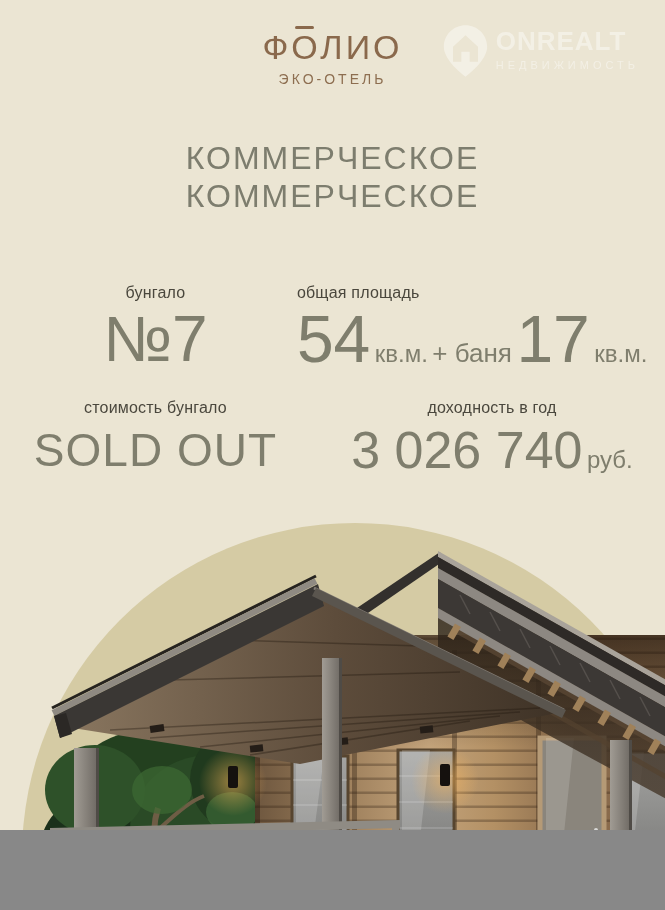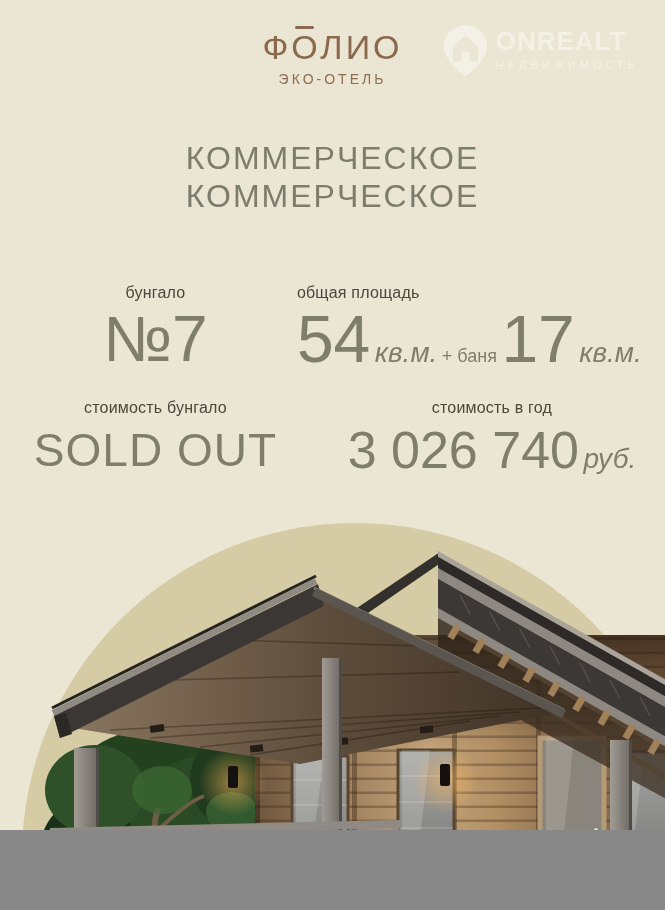--- a/index.html
+++ b/index.html
@@ -44,23 +44,23 @@
   .stats-row + .stats-row{margin-top:26px;}
   .cell{color:var(--value);}
   .cell-l{flex:0 0 42%;text-align:center;}
   .cell-r{flex:0 0 58%;text-align:left;padding-left:6px;}
   .cell-r.centered{text-align:center;padding-left:28px;}
   .stat-label{font-size:16px;color:var(--label);margin-bottom:4px;letter-spacing:.2px;}
   .big{font-size:64px;line-height:1.05;}
   .big-area{font-size:66px;line-height:1;}
   .big-income{font-size:52px;line-height:1.15;}
   .big-sold{font-size:46px;letter-spacing:1px;line-height:1.3;}
-  .unit{font-size:28px;font-style:italic;}
-  .connector{font-size:18px;}
-  .unit-rub{font-size:28px;font-style:italic;}
+  .unit{font-size:24px;}
+  .connector{font-size:26px;}
+  .unit-rub{font-size:24px;}
   .area-line{white-space:nowrap;}
   
   .photo{position:absolute;left:0;top:500px;width:665px;height:410px;}
 </style>
 </head>
 <body>
 
 <div class="page">
 
   <div class="brand">
@@ -105,21 +105,21 @@
           <span class="unit">кв.м.</span>
         </div>
       </div>
     </div>
     <div class="stats-row">
       <div class="cell cell-l">
         <div class="stat-label">стоимость бунгало</div>
         <div class="big-sold">SOLD OUT</div>
       </div>
       <div class="cell cell-r centered">
-        <div class="stat-label">стоимость в год</div>
+        <div class="stat-label">доходность в год</div>
         <div>
           <span class="big-income">3 026 740</span>
           <span class="unit-rub">руб.</span>
         </div>
       </div>
     </div>
   </div>
 
   <svg class="photo" viewBox="0 0 665 410">
     <defs>

